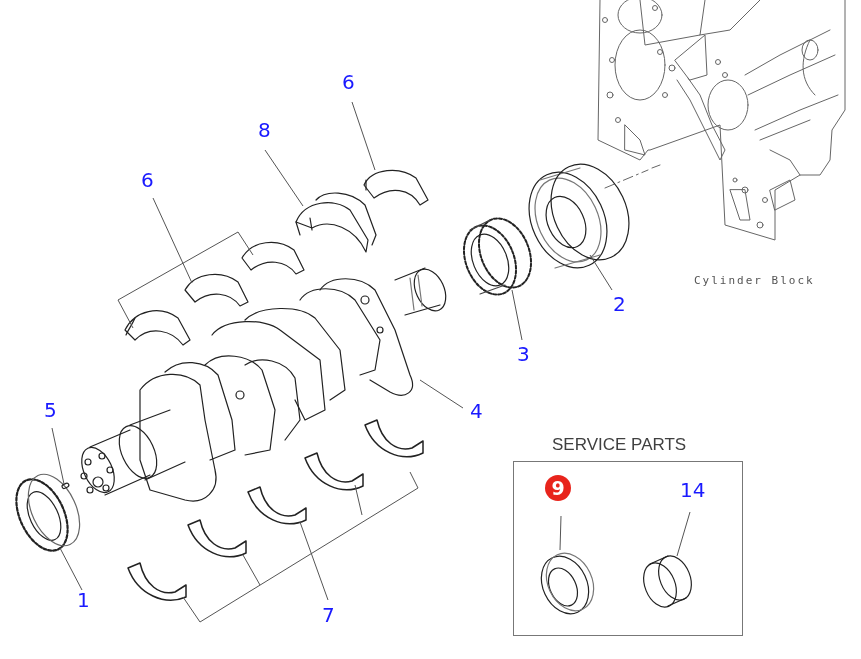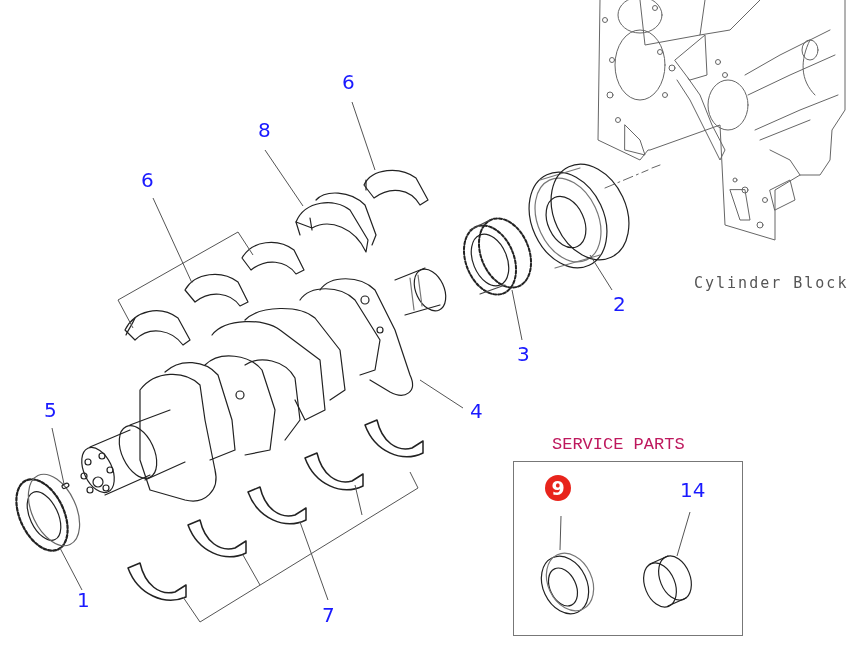--- a/index.html
+++ b/index.html
@@ -3,23 +3,23 @@
 <meta charset="utf-8">
 <style>
   html, body { margin: 0; padding: 0; background: #ffffff; }
   body { width: 861px; height: 659px; position: relative; overflow: hidden;
          font-family: "Liberation Sans", sans-serif; }
   #canvas { position: absolute; left: 0; top: 0; width: 861px; height: 659px; }
   .callout { position: absolute; font-family: "DejaVu Sans", sans-serif; font-size: 20px;
              color: #1a1aff; line-height: 1; cursor: pointer; user-select: none; }
   .callout.sel { width: 26px; height: 26px; border-radius: 50%; background: #e8241c;
                  color: #ffffff; text-align: center; line-height: 26px; font-size: 19px; font-weight: bold; }
-  .label-block { position: absolute; font-family: "DejaVu Sans Mono", monospace; font-size: 15px;
+  .label-block { position: absolute; font-family: "DejaVu Sans Mono", monospace; font-size: 11px;
                  color: #555555; letter-spacing: 2px; }
-  .svc-title { position: absolute; font-family: Liberation Mono, monospace; font-size: 17px; color: #be185d; }
+  .svc-title { position: absolute; font-family: Liberation Sans, sans-serif; font-size: 17px; color: #404040; }
   .svc-box { position: absolute; border: 1px solid #777; background: transparent; }
 </style>
 </head>
 <body>
 
 <svg id="canvas" viewBox="0 0 861 659" xmlns="http://www.w3.org/2000/svg">
   <g fill="none" stroke="#222" stroke-width="1.2" stroke-linecap="round" stroke-linejoin="round">
 
     <g stroke="#666" stroke-width="1">
       <path d="M600 0 L598 140 L640 160 L648 150 L650 150 L720 125 L725 225 L775 240 L775 190 L800 175 L820 175 L830 160 L832 130 L845 110 L845 0"></path>

